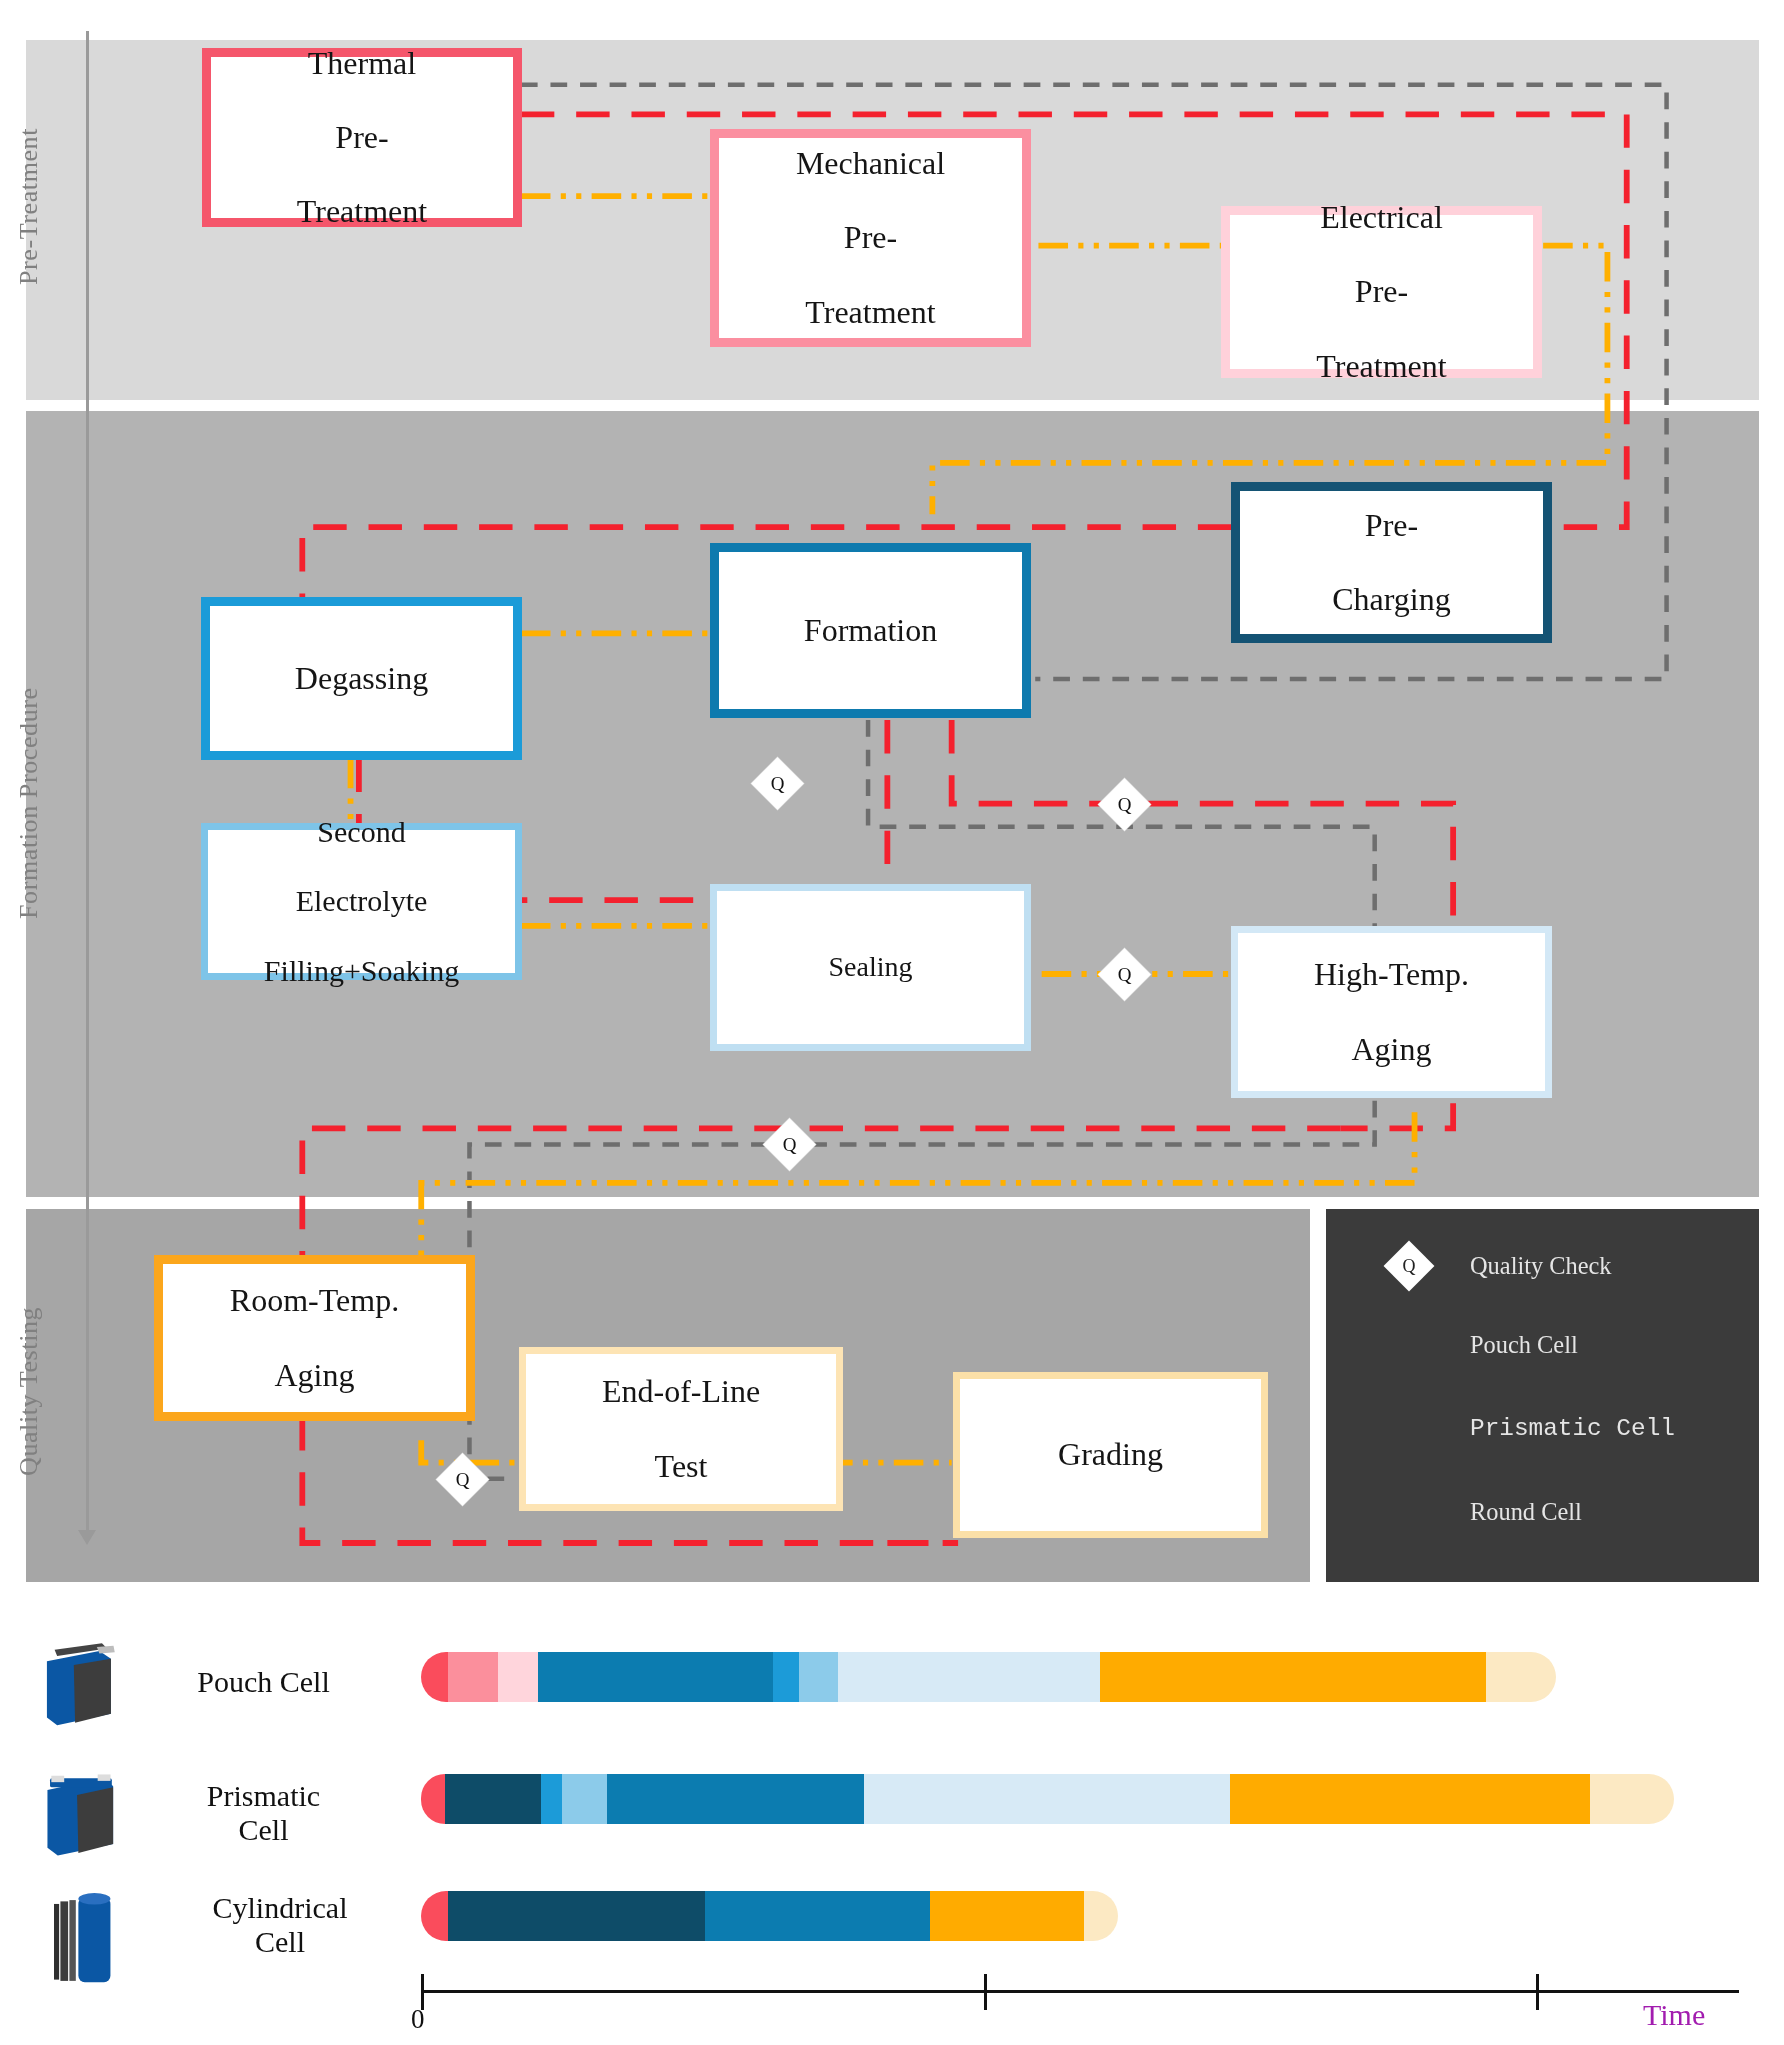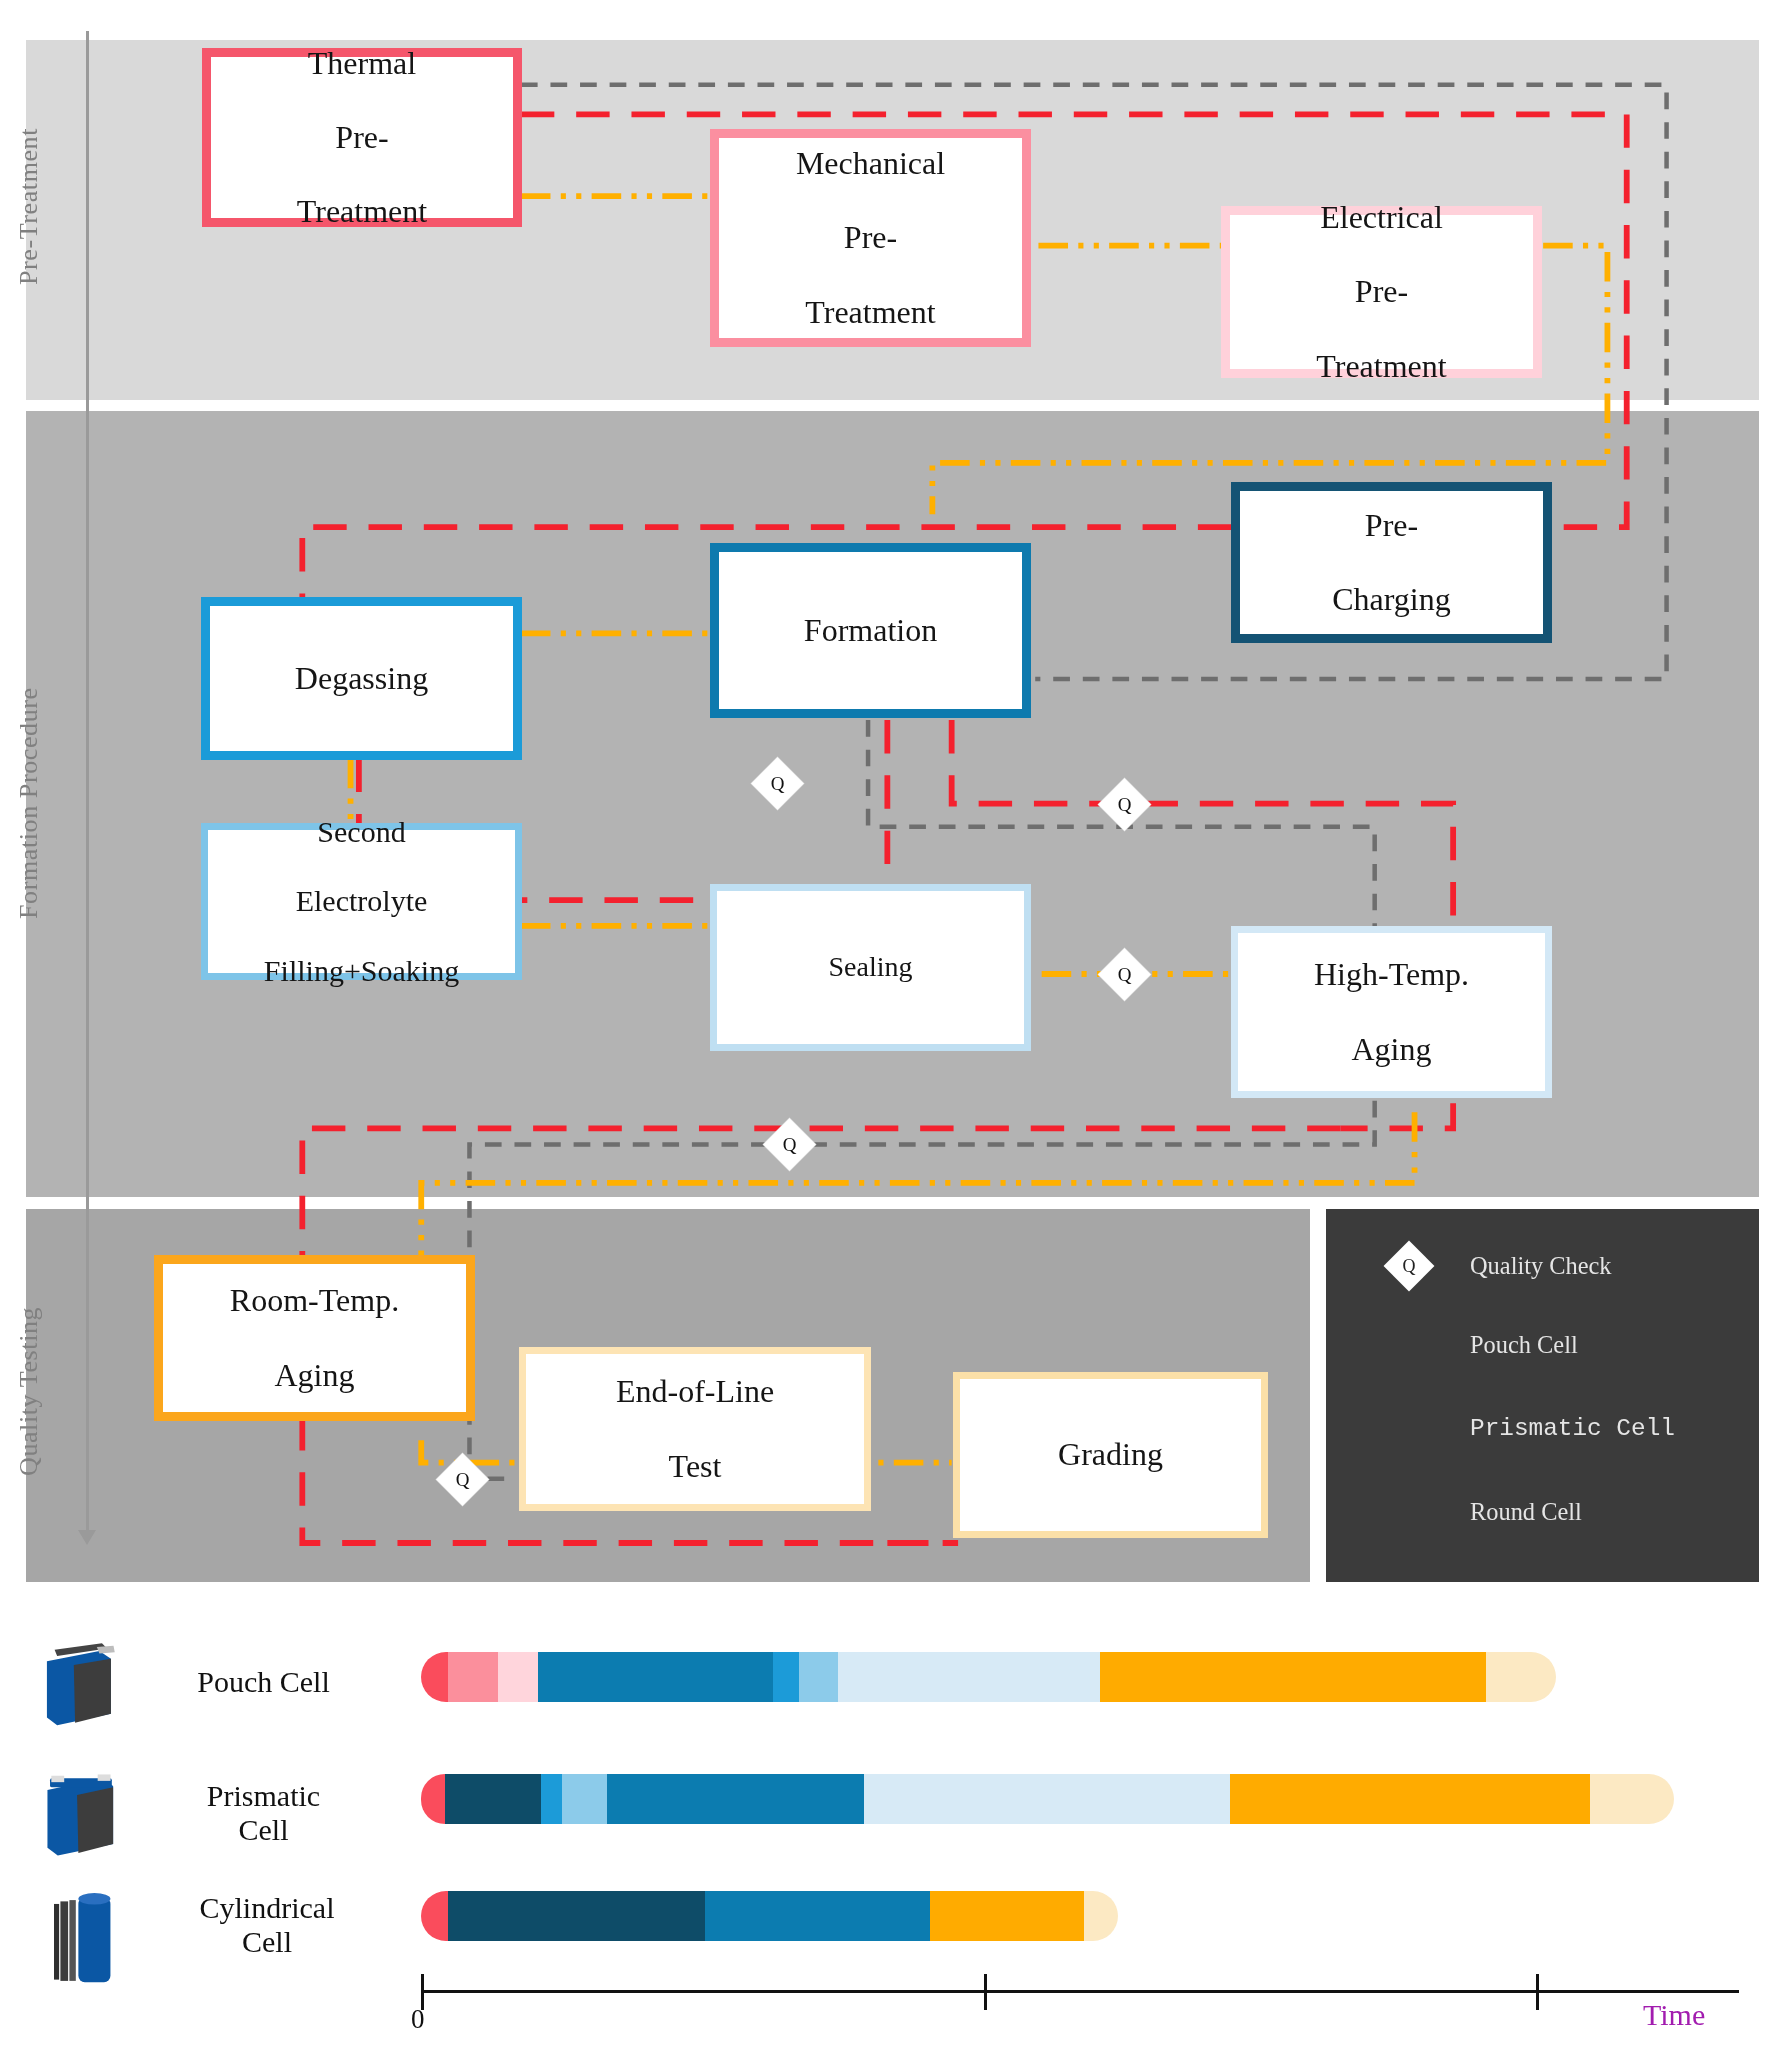--- a/index.html
+++ b/index.html
@@ -164,21 +164,21 @@
   <div class="box bw-med" style="left:1231px;top:926px;width:321px;height:172px;border-color:#D3E8F6;font-size:32px;">
     <span><span>High-Temp.</span><br>
           <span>Aging</span></span>
   </div>
 
   <div class="box bw-thick" style="left:154px;top:1255px;width:321px;height:166px;border-color:#FBA61C;font-size:32px;">
     <span><span>Room-Temp.</span><br>
           <span>Aging</span></span>
   </div>
 
-  <div class="box bw-med" style="left:519px;top:1347px;width:352px;height:164px;border-color:#FDE4B4;font-size:32px;">
+  <div class="box bw-med" style="left:519px;top:1347px;width:324px;height:164px;border-color:#FDE4B4;font-size:32px;">
     <span><span>End-of-Line</span><br>
           <span>Test</span></span>
   </div>
 
   <div class="box bw-med" style="left:953px;top:1372px;width:315px;height:166px;border-color:#FBE0A8;font-size:32px;">
     <span>
         <span>Grading</span>
       </span>
   </div>
 
@@ -260,21 +260,21 @@
       <rect x="14" y="28" width="8" height="118" fill="#2f2f2f"></rect>
     </svg>
 
     <div class="cell-name" style="left:148px;top:71px;width:231px;">
       <span>Pouch Cell</span>
     </div>
     <div class="cell-name" style="left:148px;top:185px;width:231px;">
       <span>Prismatic</span><br>
       <span>Cell</span>
     </div>
-    <div class="cell-name" style="left:132px;top:297px;width:270px;">
+    <div class="cell-name" style="left:145px;top:297px;width:270px;">
       <span>Cylindrical</span><br>
       <span>Cell</span>
     </div>
 
     <div class="bar" id="bar-pouch" style="left:421px;top:58px;">
         <div class="seg cap-l" style="width: 27px; background: rgb(250, 76, 92);"></div>
         <div class="seg" style="width: 50px; background: rgb(251, 143, 156);"></div>
         <div class="seg" style="width: 40px; background: rgb(255, 213, 220);"></div>
         <div class="seg" style="width: 235px; background: rgb(12, 124, 176);"></div>
         <div class="seg" style="width: 26px; background: rgb(28, 155, 216);"></div>

